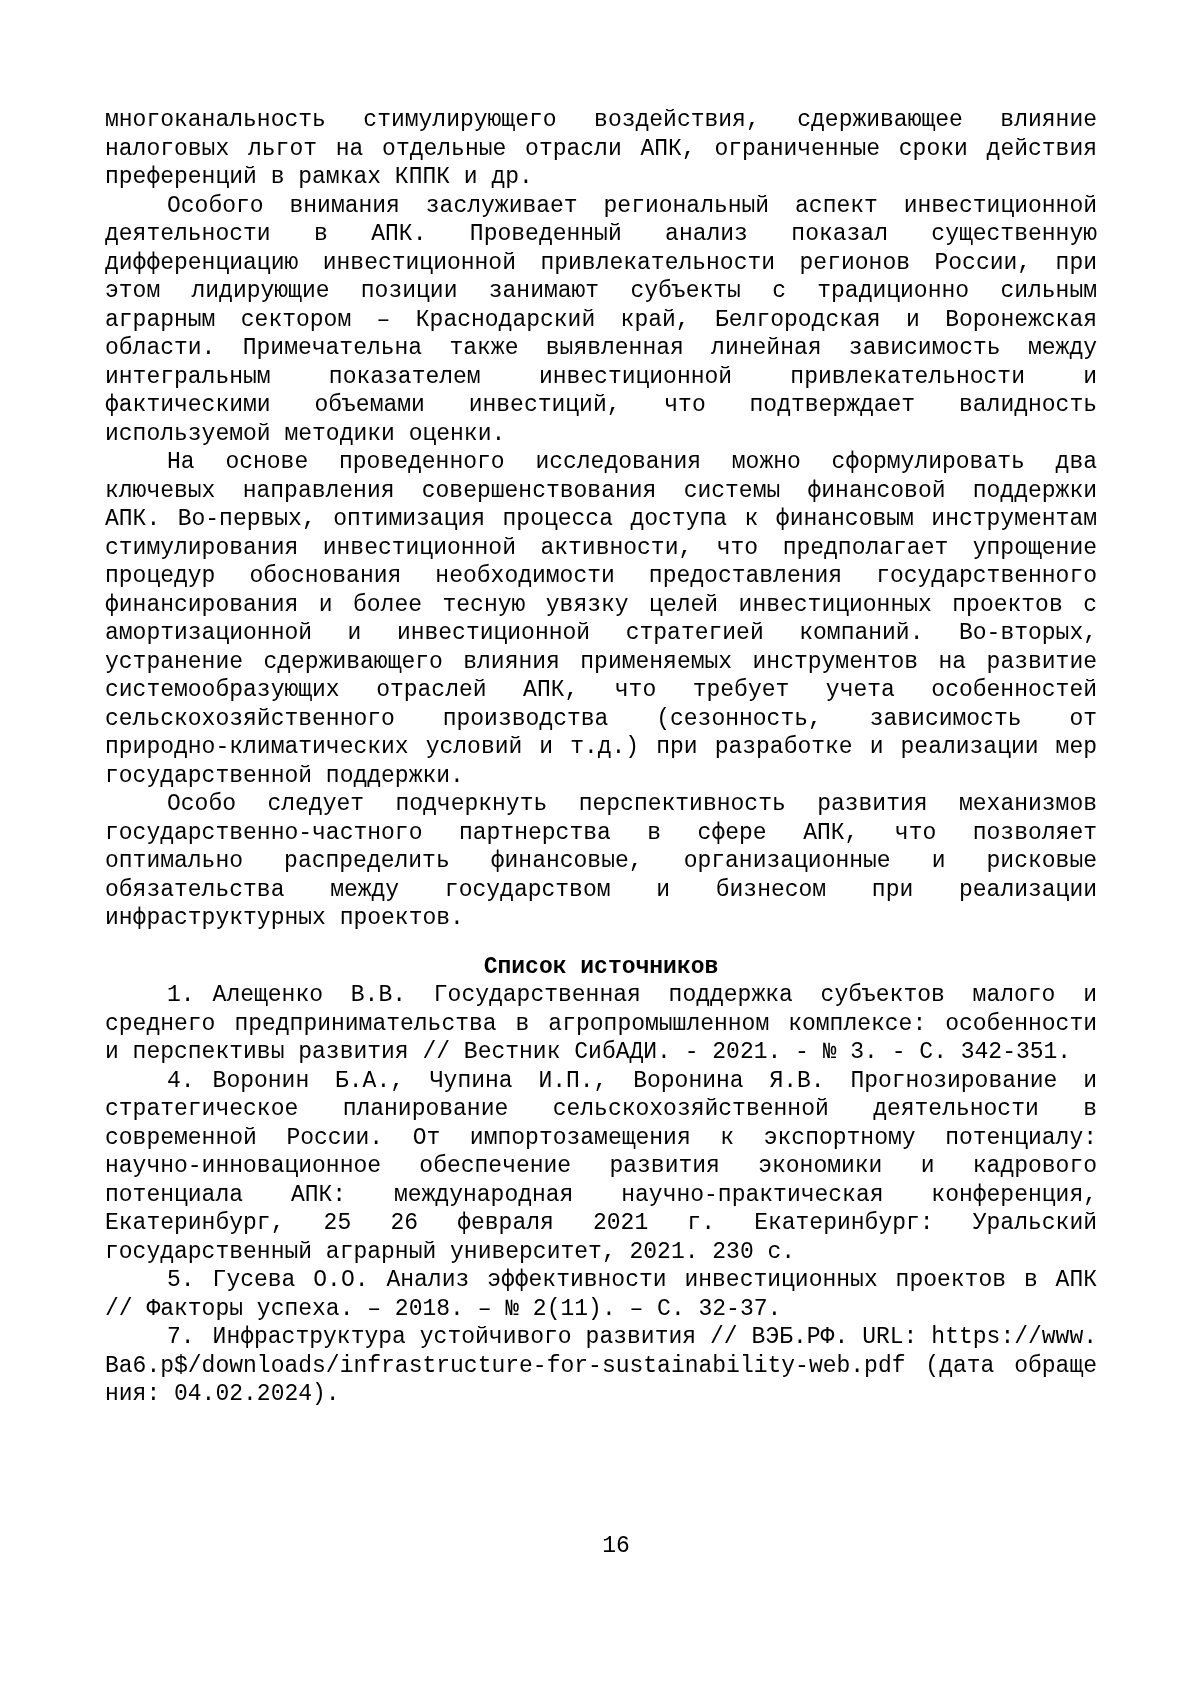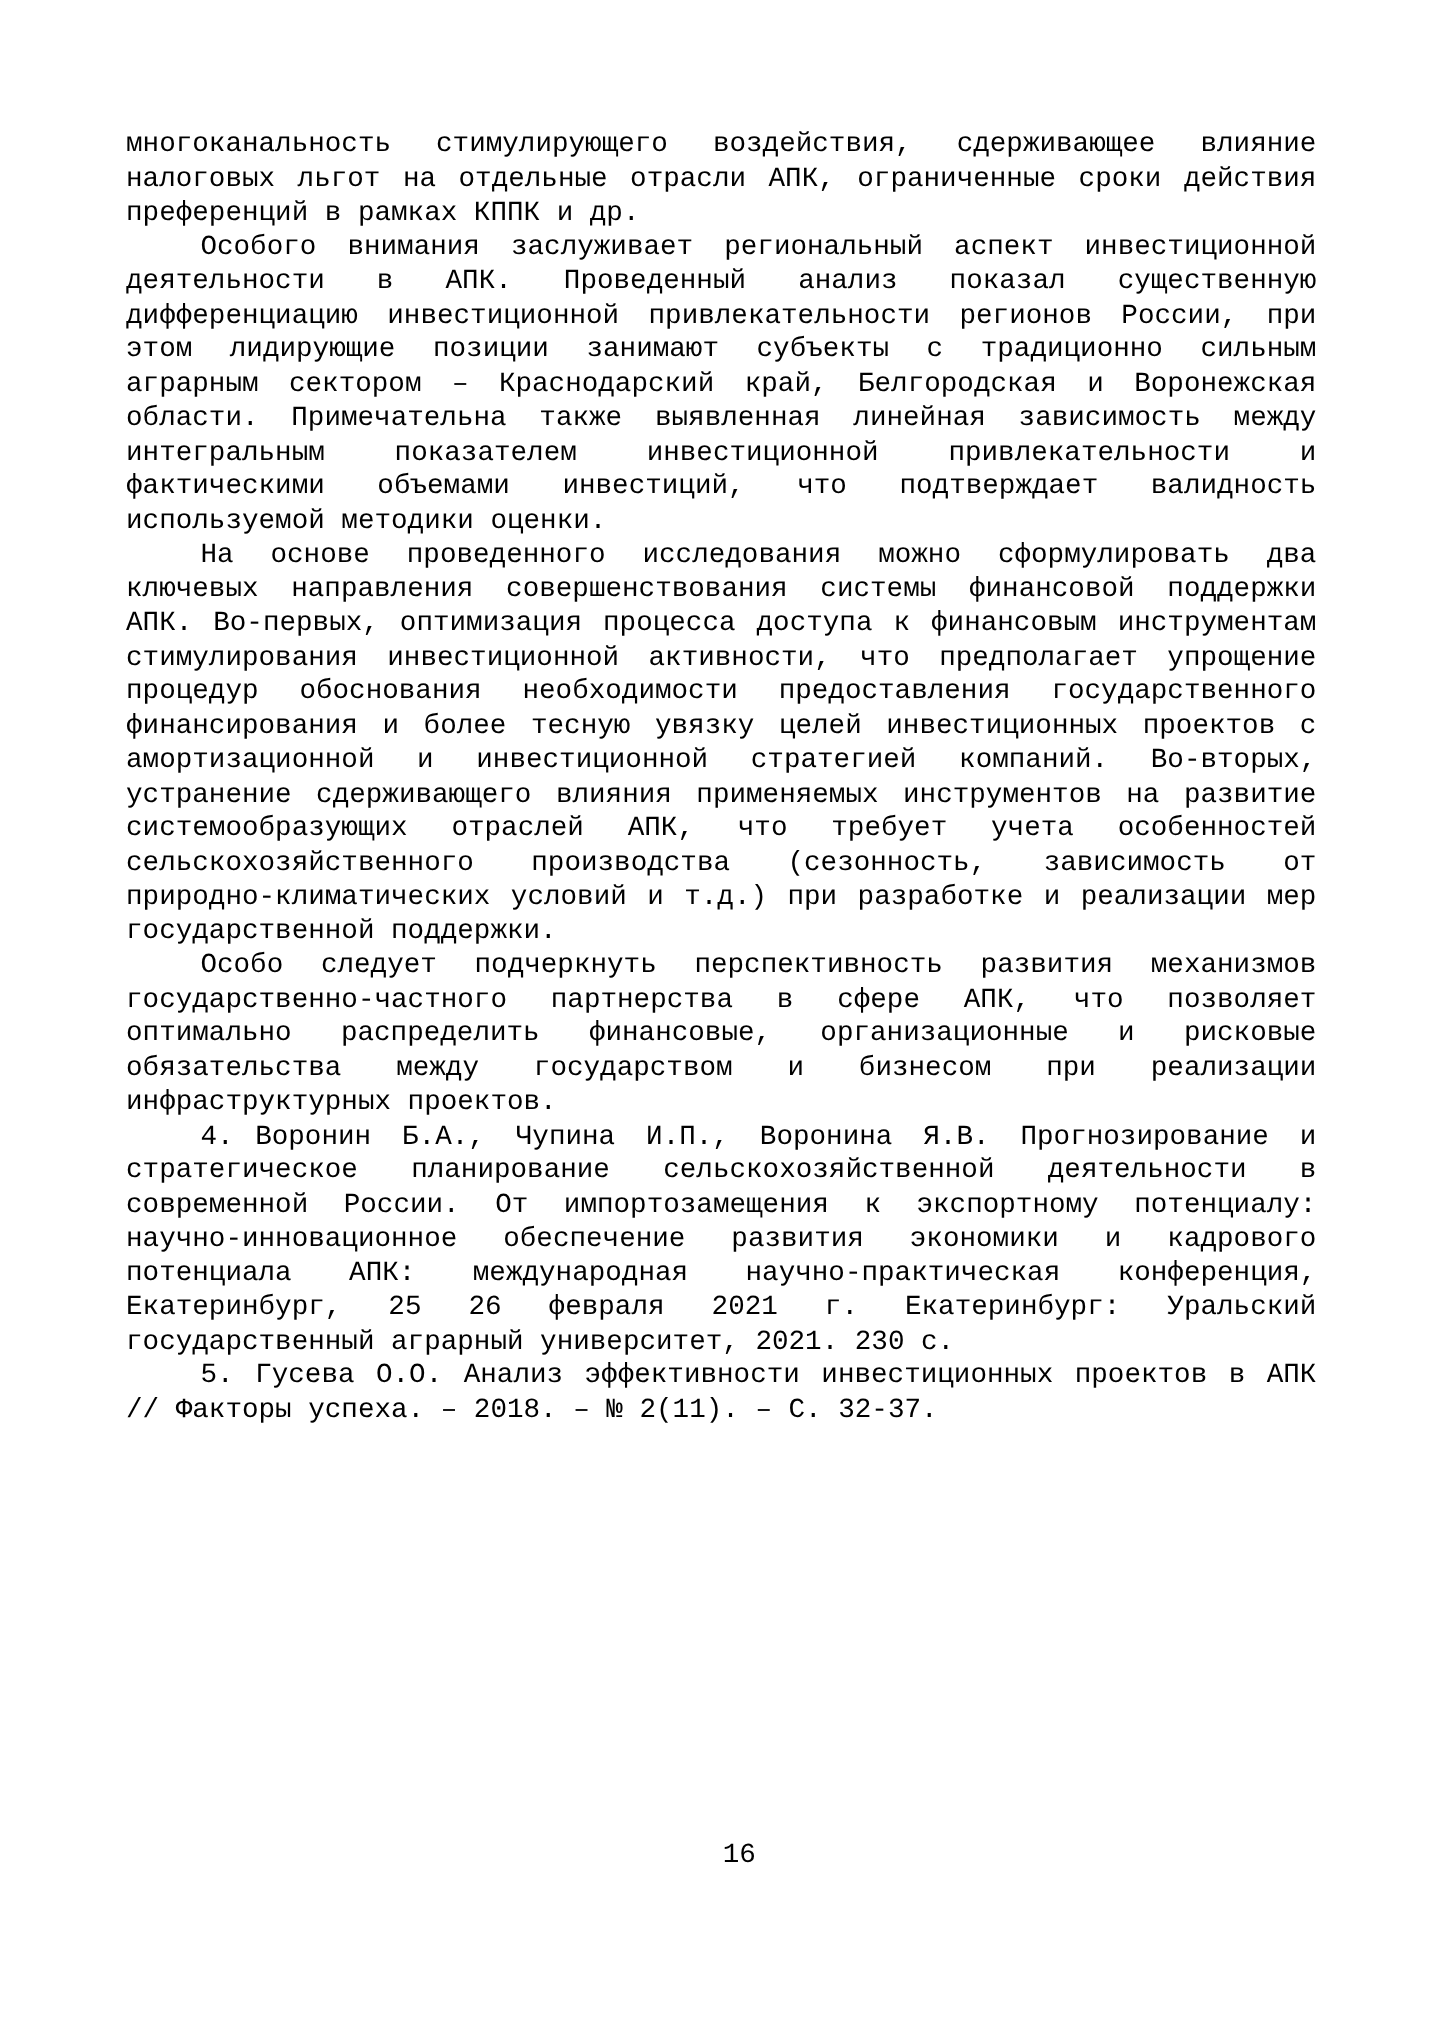--- a/index.html
+++ b/index.html
@@ -66,30 +66,37 @@
   <div class="content">
 
     <p class="para no-indent">многоканальность стимулирующего воздействия, сдерживающее влияние налоговых льгот на отдельные отрасли АПК, ограниченные сроки действия преференций в рамках КППК и др.</p>
 
     <p class="para">Особого внимания заслуживает региональный аспект инвестиционной деятельности в АПК. Проведенный анализ показал существенную дифференциацию инвестиционной привлекательности регионов России, при этом лидирующие позиции занимают субъекты с традиционно сильным аграрным сектором – Краснодарский край, Белгородская и Воронежская области. Примечательна также выявленная линейная зависимость между интегральным показателем инвестиционной привлекательности и фактическими объемами инвестиций, что подтверждает валидность используемой методики оценки.</p>
 
     <p class="para">На основе проведенного исследования можно сформулировать два ключевых направления совершенствования системы финансовой поддержки АПК. Во-первых, оптимизация процесса доступа к финансовым инструментам стимулирования инвестиционной активности, что предполагает упрощение процедур обоснования необходимости предоставления государственного финансирования и более тесную увязку целей инвестиционных проектов с амортизационной и инвестиционной стратегией компаний. Во-вторых, устранение сдерживающего влияния применяемых инструментов на развитие системообразующих отраслей АПК, что требует учета особенностей сельскохозяйственного производства (сезонность, зависимость от природно-климатических условий и т.д.) при разработке и реализации мер государственной поддержки.</p>
 
     <p class="para">Особо следует подчеркнуть перспективность развития механизмов государственно-частного партнерства в сфере АПК, что позволяет оптимально распределить финансовые, организационные и рисковые обязательства между государством и бизнесом при реализации инфраструктурных проектов.</p>
 
+    <h2 class="refs-heading">Список источников</h2>
 
+    <p class="ref">
+      <span class="ref-num">1.</span><span>Алещенко В.В. Государственная поддержка субъектов малого и среднего предпринимательства в агропромышленном комплексе: особенности и перспективы развития // Вестник СибАДИ. - 2021. - № 3. - С. 342-351.</span>
+    </p>
 
 
 
     <p class="ref">
       <span class="ref-num">4.</span><span>Воронин Б.А., Чупина И.П., Воронина Я.В. Прогнозирование и стратегическое планирование сельскохозяйственной деятельности в современной России. От импортозамещения к экспортному потенциалу: научно-инновационное обеспечение развития экономики и кадрового потенциала АПК: международная научно-практическая конференция, Екатеринбург, 25 26 февраля 2021 г. Екатеринбург: Уральский государственный аграрный университет, 2021. 230 с.</span>
     </p>
 
     <p class="ref">
       <span class="ref-num">5.</span><span>Гусева О.О. Анализ эффективности инвестиционных проектов в АПК // Факторы успеха. – 2018. – № 2(11). – С. 32-37.</span>
     </p>
 
 
+    <p class="ref ref-url">
+      <span class="ref-num">7.</span><span>Инфраструктура устойчивого развития // ВЭБ.РФ. URL: https://www.Ba6.p$/downloads/infrastructure-for-sustainability-web.pdf (дата обращения: 04.02.2024).</span>
+    </p>
 
   </div>
 
   <div class="page-number">16</div>
 </div>
 
 </body></html>

